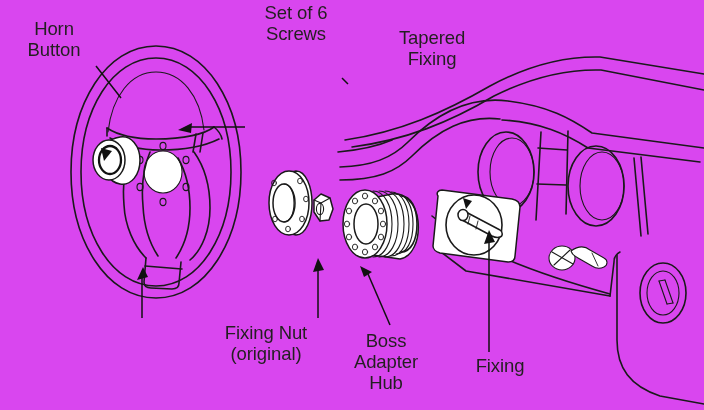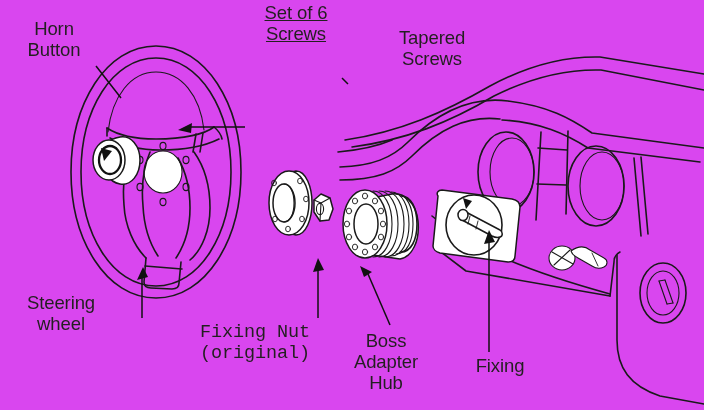--- a/index.html
+++ b/index.html
@@ -83,24 +83,24 @@
     color: #231f20;
     font-family: "Liberation Sans", sans-serif;
     font-size: 18.5px;
     line-height: 21px;
     letter-spacing: -0.1px;
     white-space: pre;
     text-align: center;
     user-select: none;
   }
   #label-horn-button      { left: 6px;   top: 18px;  width: 96px; }
-  #label-set-of-screws    { left: 248px; top: 2px;   width: 96px; text-decoration: underline; }
+  #label-set-of-screws    { left: 248px; top: 2px;   width: 96px; }
   #label-tapered-spline   { left: 382px; top: 27px;  width: 100px; }
   #label-steering-wheel   { left: 6px;   top: 292px; width: 110px; }
-  #label-fixing-nut       { left: 197px; top: 322px; width: 116px; font-family: Liberation Mono, monospace; }
+  #label-fixing-nut       { left: 208px; top: 322px; width: 116px; }
   #label-boss-adapter-hub { left: 336px; top: 330px; width: 100px; }
   #label-shaft            { left: 462px; top: 355px; width: 76px; }
 </style>
 </head>
 <body>
 
 <div id="diagram-root">
 
   <svg id="diagram-svg" viewBox="0 0 704 410">
 
@@ -276,24 +276,22 @@
     </g>
   </svg>
 
   <div class="label" id="label-horn-button">Horn
 Button</div>
 
   <div class="label" id="label-set-of-screws">Set of 6
 Screws</div>
 
   <div class="label" id="label-tapered-spline">Tapered
-Screws</div>
-
-  <div class="label" id="label-steering-wheel">Steering
-wheel</div>
+Fixing</div>
+
 
   <div class="label" id="label-fixing-nut">Fixing Nut
 (original)</div>
 
   <div class="label" id="label-boss-adapter-hub">Boss
 Adapter
 Hub</div>
 
   <div class="label" id="label-shaft">Fixing</div>
 

